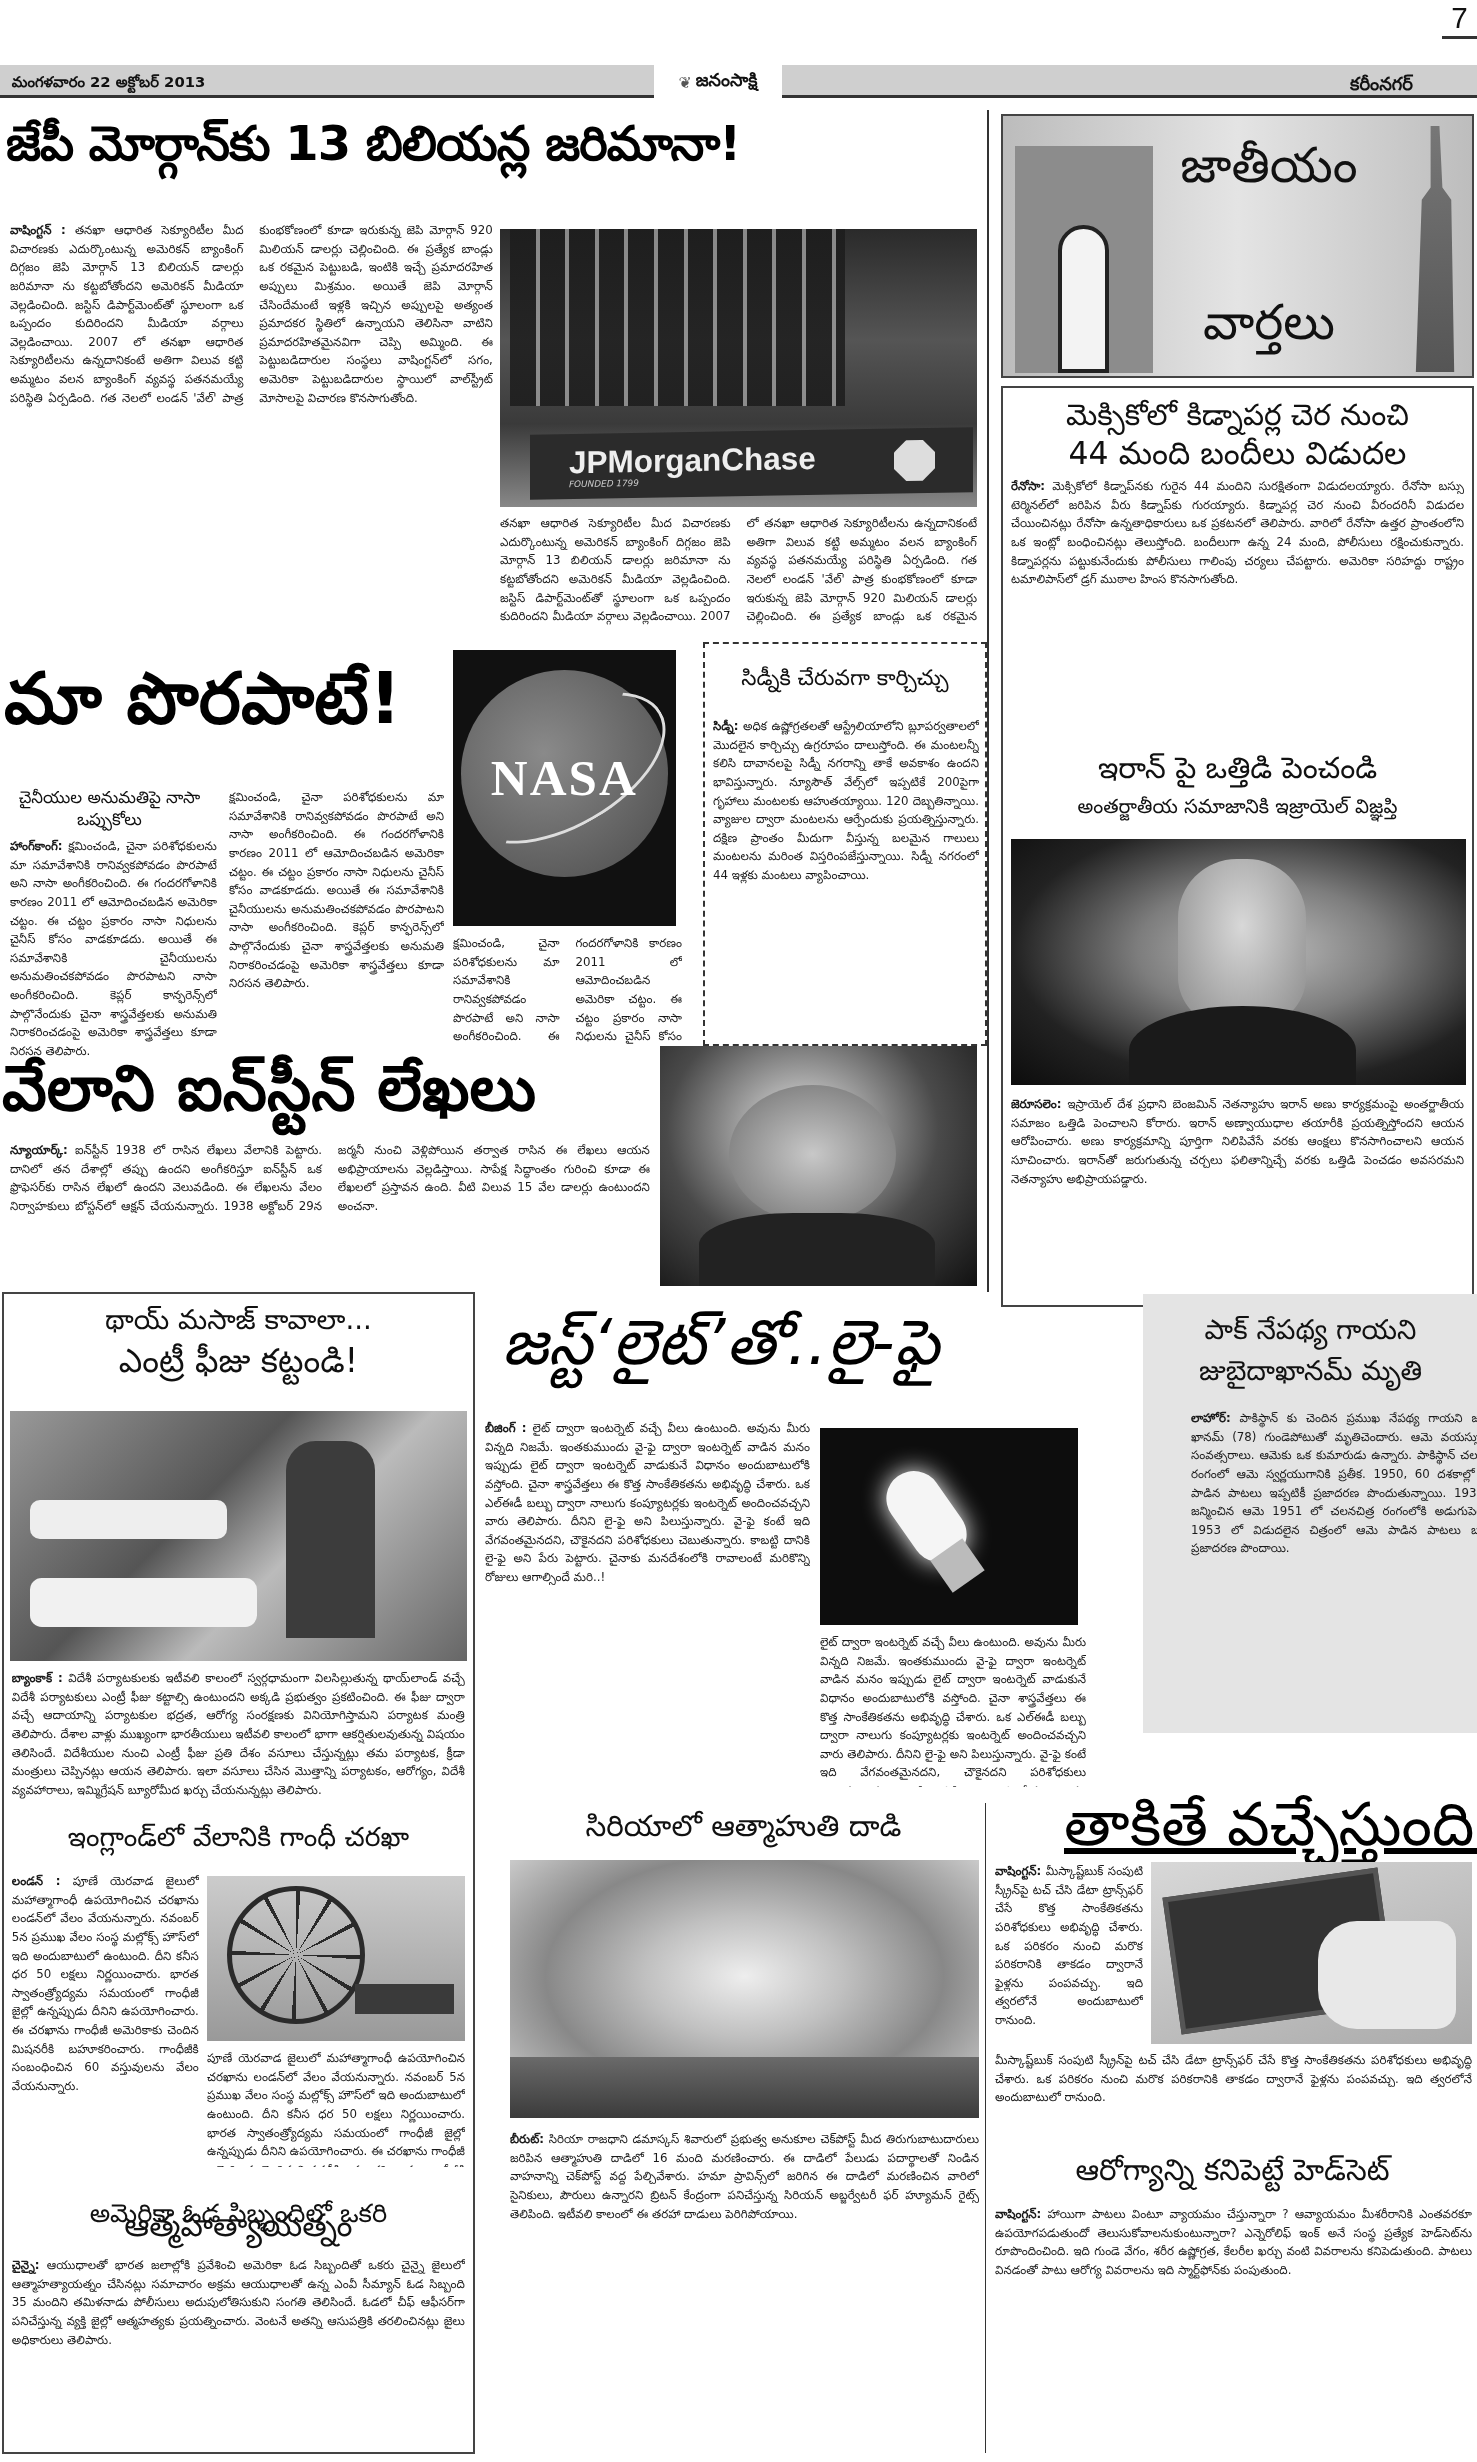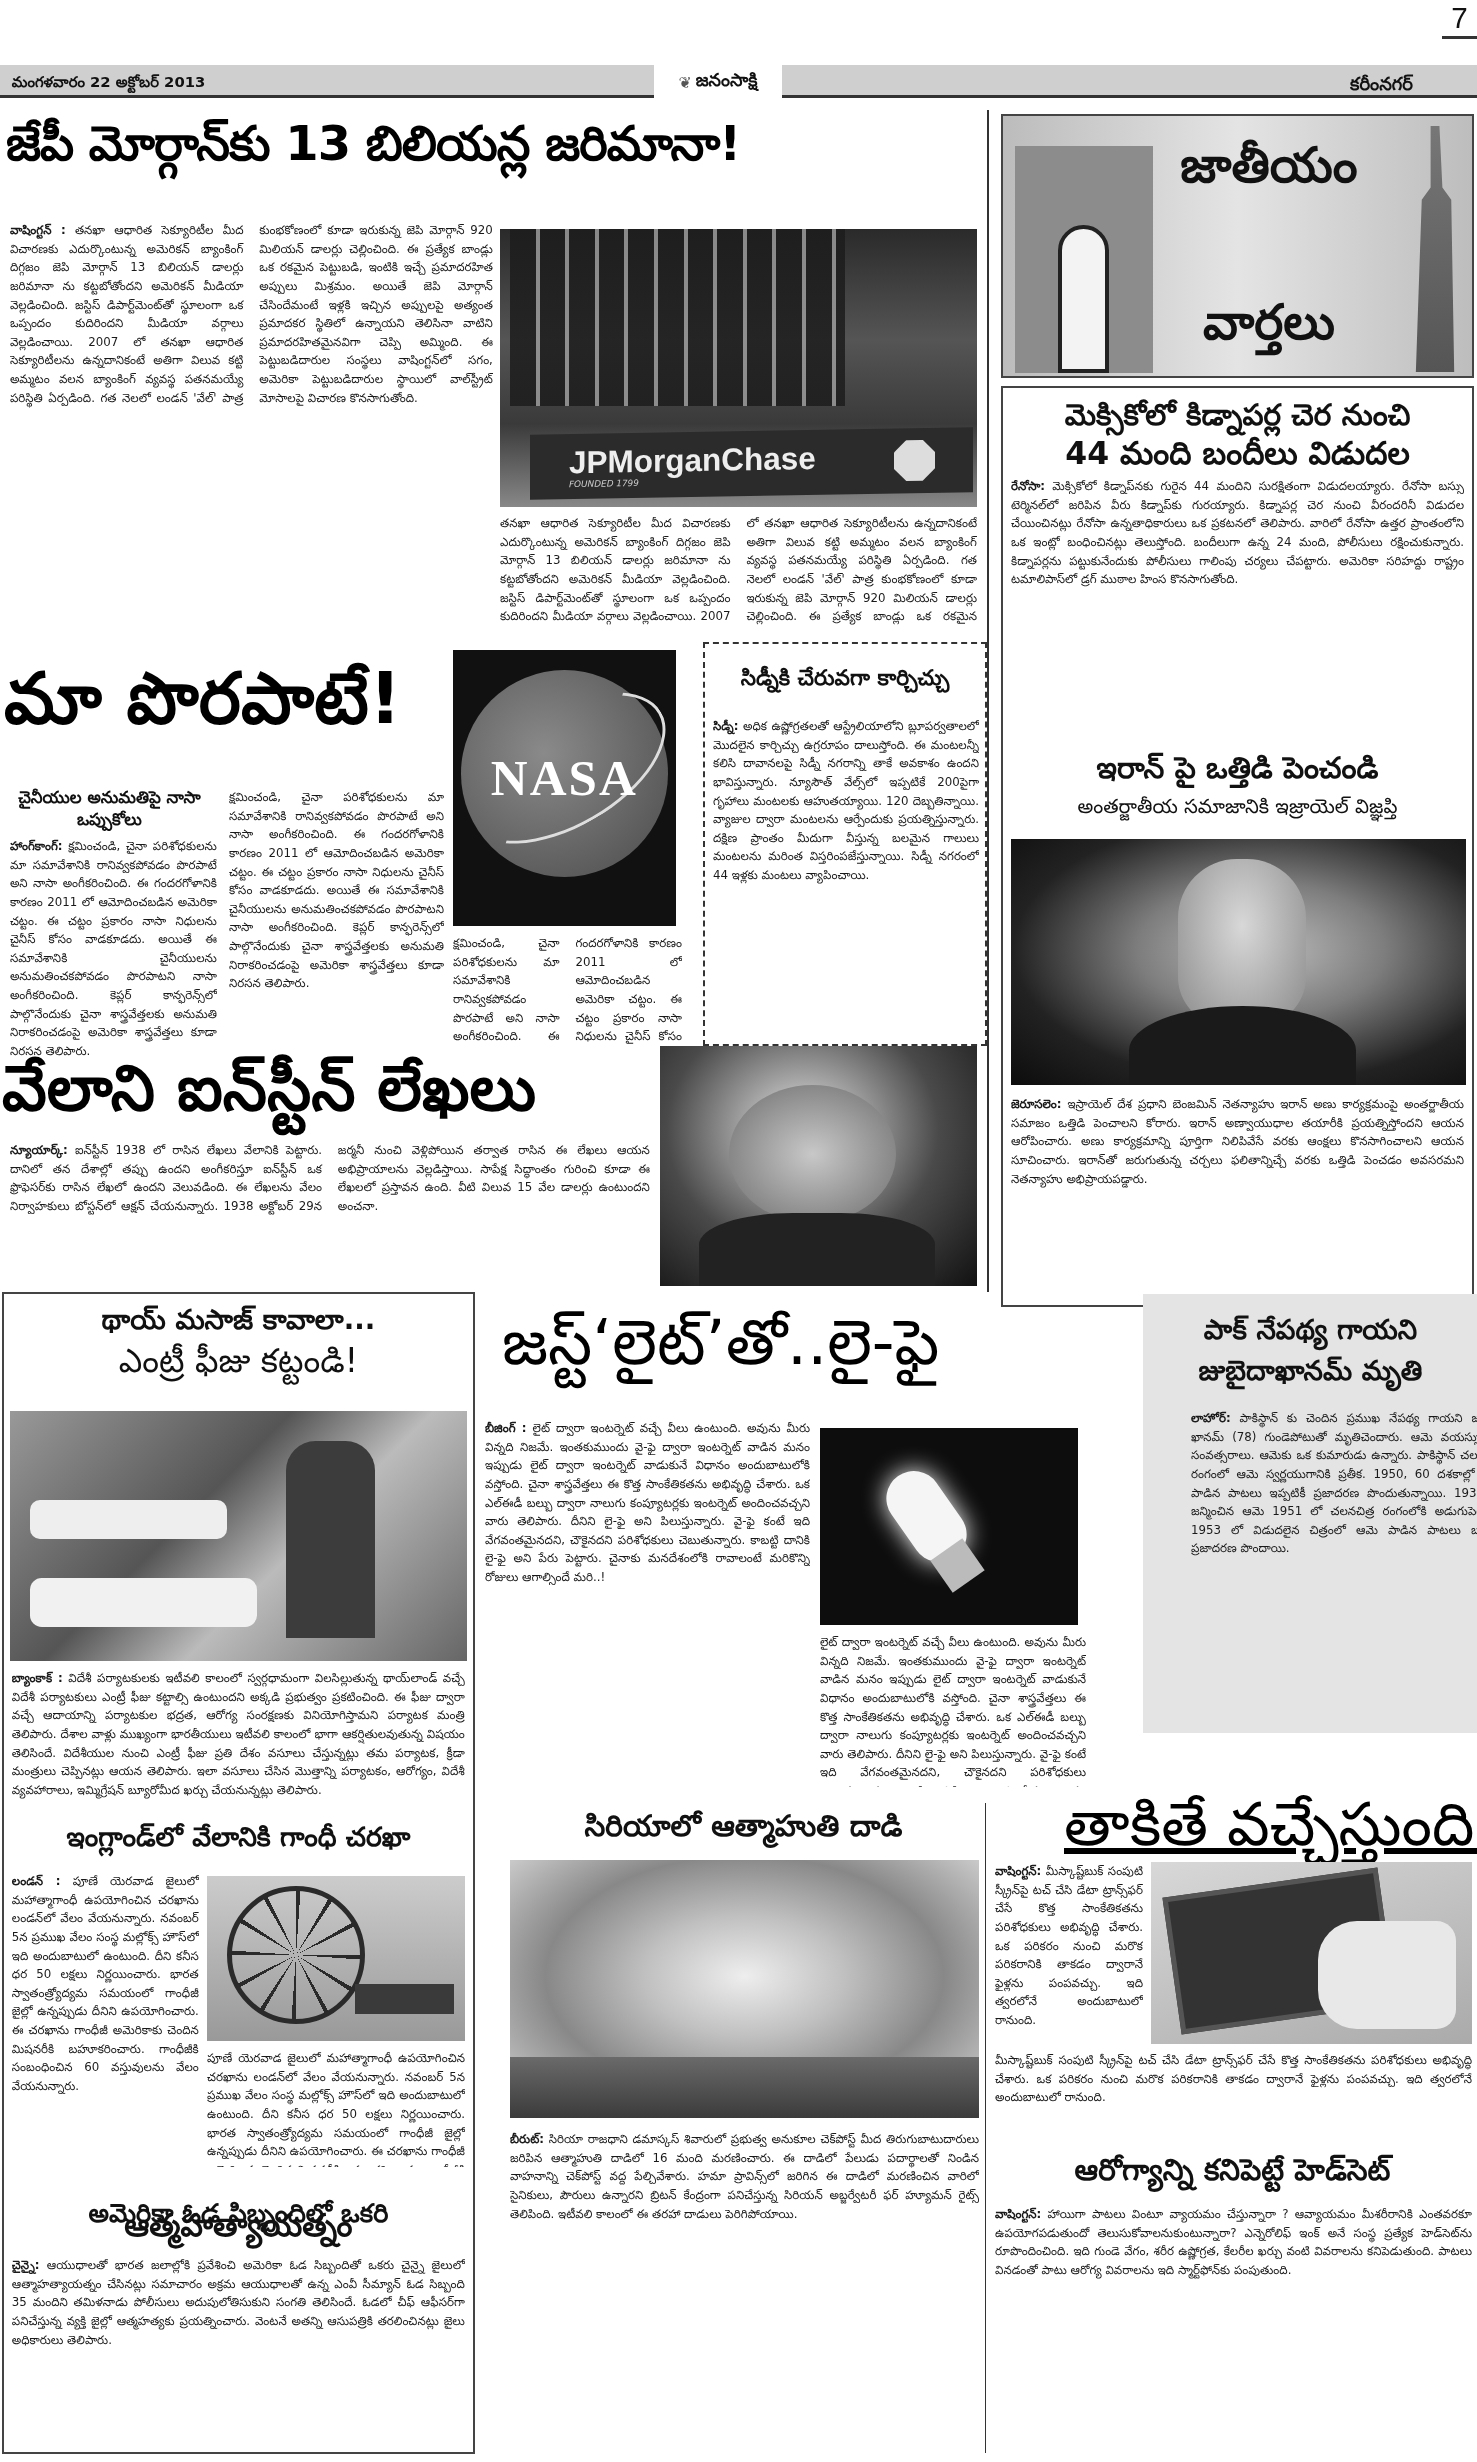--- a/index.html
+++ b/index.html
@@ -7,21 +7,21 @@
   body { position: relative; font-family: "DejaVu Sans", sans-serif; color: #111; }
   .abs { position: absolute; }
   
   .hdr { left: 0; top: 65px; width: 1478px; height: 33px; background: #cfcfcf; border-bottom: 3px solid #333; }
   .hdr-date { left: 11.8px; top: 7.9px; font-size: 14.8px; font-weight: bold; }
   .hdr-logo { left: 654px; top: 0; width: 128px; height: 35px; background: #fff; font-size: 17.7px; font-weight: bold; display: flex; align-items: center; justify-content: center; gap: 3.9px; }
   .hdr-city { left: 1350px; top: 7.9px; font-size: 18px; font-weight: bold; text-align: right; }
   .hdr-page { left: 1442px; top: 0; width: 35px; height: 39px; background: #fff; font-size: 29.6px; font-family: "Liberation Sans Narrow","Liberation Sans", sans-serif; display: flex; align-items: center; justify-content: center; border-bottom: 3px solid #333; }
 
   .headline { font-family: "DejaVu Sans", sans-serif; font-weight: bold; color: #000; line-height: 1.05; white-space: nowrap; }
-  .sub { font-weight: bold; text-align: center; line-height: 1.15; }
+  .sub { font-weight: normal; text-align: center; line-height: 1.15; }
   .body { font-size: 11.8px; line-height: 1.58; text-align: justify; color: #1a1a1a; overflow: hidden; }
   .body b { font-weight: bold; }
   .cols2 { column-count: 2; column-gap: 15.8px; }
   .photo { background: #777; overflow: hidden; }
   .box { border: 2px solid #444; }
   .dash { border: 2px dashed #333; }
   .vr { width: 2px; background: #333; }
 </style>
 </head>
 <body>
@@ -142,21 +142,21 @@
   <span>పూణే యెరవాడ జైలులో మహాత్మాగాంధీ ఉపయోగించిన చరఖాను లండన్‌లో వేలం వేయనున్నారు. నవంబర్ 5న ప్రముఖ వేలం సంస్థ మల్లోక్స్ హౌస్‌లో ఇది అందుబాటులో ఉంటుంది. దీని కనీస ధర 50 లక్షలు నిర్ణయించారు. భారత స్వాతంత్ర్యోద్యమ సమయంలో గాంధీజీ జైల్లో ఉన్నప్పుడు దీనిని ఉపయోగించారు. ఈ చరఖాను గాంధీజీ అమెరికాకు చెందిన మిషనరీకి బహూకరించారు. గాంధీజీకి సంబంధించిన 60 వస్తువులను వేలం వేయనున్నారు.</span>
 </div>
 
 <div class="abs sub" style="left:5.9px;top:2167px;width:465px;font-size:25.6px;margin-top:32px;">అమెరికా ఓడ సిబ్బందిలో ఒకరి</div>
 <div class="abs sub" style="left:5.9px;top:2207px;width:465px;font-size:31.5px;">ఆత్మహత్యాయత్నం</div>
 <div class="abs body" style="left:11.8px;top:2256px;width:453px;height:193px;">
   <b>చైన్నై:</b>
   <span>ఆయుధాలతో భారత జలాల్లోకి ప్రవేశించి అమెరికా ఓడ సిబ్బందితో ఒకరు చైన్నై జైలులో ఆత్మాహత్యాయత్నం చేసినట్లు సమాచారం అక్రమ ఆయుధాలతో ఉన్న ఎంవీ సీమ్యాన్ ఓడ సిబ్బంది 35 మందిని తమిళనాడు పోలీసులు అదుపులోతిసుకుని సంగతి తెలిసిందే. ఓడలో చీఫ్ ఆఫీసర్‌గా పనిచేస్తున్న వ్యక్తి జైల్లో ఆత్మహత్యకు ప్రయత్నించారు. వెంటనే అతన్ని ఆసుపత్రికి తరలించినట్లు జైలు అధికారులు తెలిపారు.</span>
 </div>
 
-<div class="abs headline" style="left:502px;top:1310px;font-size:63px;font-weight:normal;">జస్ట్‘లైట్’తో..లై-ఫై</div>
+<div class="abs headline" style="left:502px;top:1310px;font-size:63px;font-weight:normal;font-style:italic;">జస్ట్‘లైట్’తో..లై-ఫై</div>
 <div class="abs body" style="left:485px;top:1419px;width:325px;height:369px;">
   <b>బీజింగ్ :</b>
   <span>లైట్ ద్వారా ఇంటర్నెట్ వచ్చే వీలు ఉంటుంది. అవును మీరు విన్నది నిజమే. ఇంతకుముందు వై-ఫై ద్వారా ఇంటర్నెట్ వాడిన మనం ఇప్పుడు లైట్ ద్వారా ఇంటర్నెట్ వాడుకునే విధానం అందుబాటులోకి వస్తోంది. చైనా శాస్త్రవేత్తలు ఈ కొత్త సాంకేతికతను అభివృద్ధి చేశారు. ఒక ఎల్‌ఈడీ బల్బు ద్వారా నాలుగు కంప్యూటర్లకు ఇంటర్నెట్ అందించవచ్చని వారు తెలిపారు. దీనిని లై-ఫై అని పిలుస్తున్నారు. వై-ఫై కంటే ఇది వేగవంతమైనదని, చౌకైనదని పరిశోధకులు చెబుతున్నారు. కాబట్టి దానికి లై-ఫై అని పేరు పెట్టారు. చైనాకు మనదేశంలోకి రావాలంటే మరికొన్ని రోజులు ఆగాల్సిందే మరి..!</span>
 </div>
 <div class="abs photo" style="left:820px;top:1428px;width:258px;height:197px;background:#0d0d0d;">
   <div class="abs" style="left:79px;top:39px;width:55px;height:99px;background:#f5f5f5;border-radius:27.6px;transform:rotate(-35deg);box-shadow:0 0 24.6px #fff;"></div>
   <div class="abs" style="left:118px;top:118px;width:39px;height:39px;background:#bbb;transform:rotate(-35deg);"></div>
 </div>
 <div class="abs body" style="left:820px;top:1633px;width:266px;height:154px;">
   <span>లైట్ ద్వారా ఇంటర్నెట్ వచ్చే వీలు ఉంటుంది. అవును మీరు విన్నది నిజమే. ఇంతకుముందు వై-ఫై ద్వారా ఇంటర్నెట్ వాడిన మనం ఇప్పుడు లైట్ ద్వారా ఇంటర్నెట్ వాడుకునే విధానం అందుబాటులోకి వస్తోంది. చైనా శాస్త్రవేత్తలు ఈ కొత్త సాంకేతికతను అభివృద్ధి చేశారు. ఒక ఎల్‌ఈడీ బల్బు ద్వారా నాలుగు కంప్యూటర్లకు ఇంటర్నెట్ అందించవచ్చని వారు తెలిపారు. దీనిని లై-ఫై అని పిలుస్తున్నారు. వై-ఫై కంటే ఇది వేగవంతమైనదని, చౌకైనదని పరిశోధకులు చెబుతున్నారు. కాబట్టి దానికి లై-ఫై అని పేరు పెట్టారు. చైనాకు మనదేశంలోకి రావాలంటే మరికొన్ని రోజులు ఆగాల్సిందే మరి..!</span>

